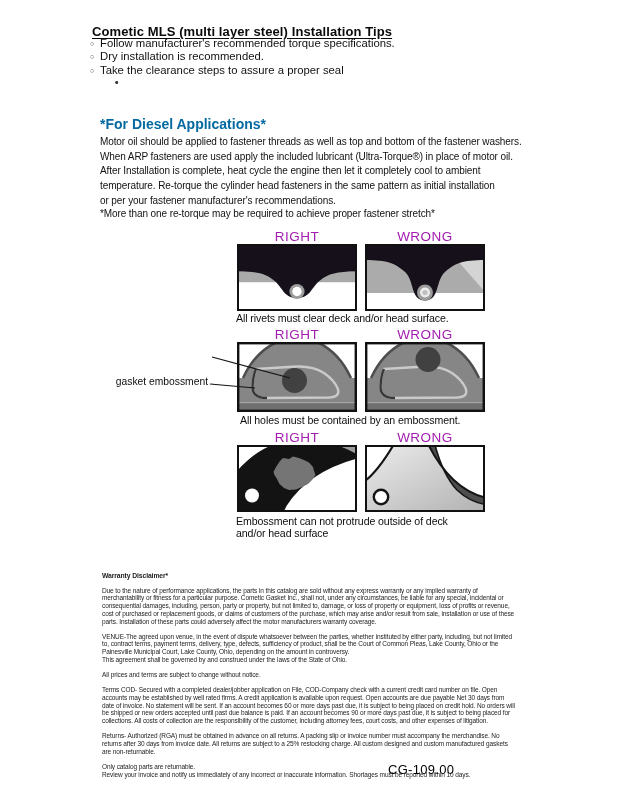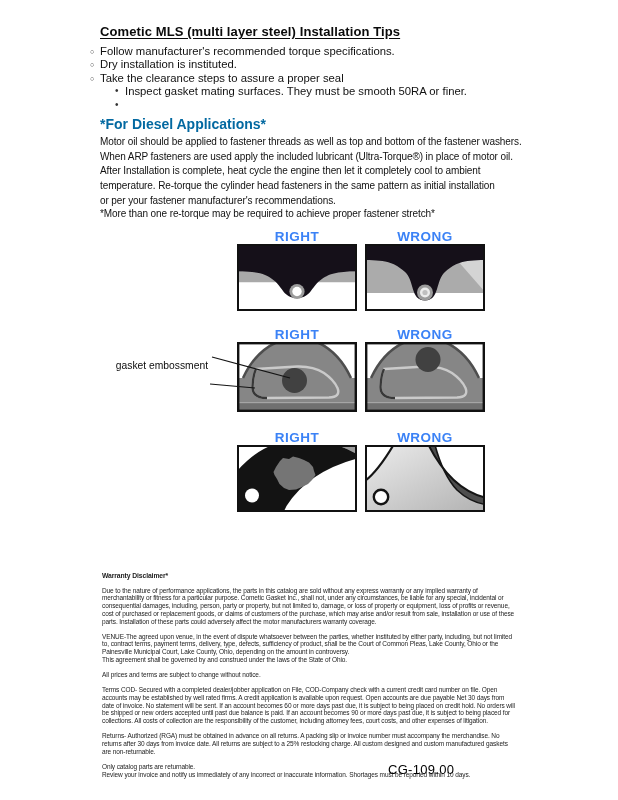--- a/index.html
+++ b/index.html
@@ -3,34 +3,34 @@
 <meta charset="utf-8">
 <style>
   html,body { margin:0; padding:0; background:#ffffff; }
   .page {
     position:relative; width:618px; height:800px; background:#ffffff;
     font-family:"Liberation Sans", sans-serif; color:#000; overflow:hidden;
   }
   .abs { position:absolute; }
 
   .title {
-    left:100px; top:24px; font-size:13px; font-weight:bold;
+    left:92px; top:24px; font-size:13px; font-weight:bold;
     text-decoration:underline; text-underline-offset:2px; letter-spacing:0.1px; color:#0a0a0a;
   }
 
-  .bullets { left:90px; top:45px; font-size:11.3px; line-height:13.4px; white-space:nowrap; color:#111; }
+  .bullets { left:90px; top:37px; font-size:11.3px; line-height:13.4px; white-space:nowrap; color:#111; }
   .b-item { position:relative; padding-left:10px; }
   .b-item .marker { position:absolute; left:0; top:0; font-size:7px; color:#333; }
   .b-sub { margin-left:25px; }
   .b-sub .marker { font-size:10px; top:-1px; }
 
   .heading { font-size:14px; font-weight:bold; color:#0369a1; }
   .body-text { font-size:10px; line-height:15px; white-space:pre-line; letter-spacing:-0.1px; color:#111; width:515px; }
 
-  .dlabel { width:120px; text-align:center; font-size:13.5px; font-weight:bold; letter-spacing:0.5px; color:#3b82f6; }
+  .dlabel { width:120px; text-align:center; font-size:13.5px; font-weight:normal; letter-spacing:0.5px; color:#a21caf; }
   .dbox svg { display:block; }
   .dcaption { font-size:10.6px; line-height:11.5px; white-space:pre-line; color:#0d0d0d; letter-spacing:-0.1px; }
   .ann { width:118px; text-align:right; font-size:10.3px; line-height:11px; white-space:pre-line; color:#0d0d0d; }
 
   .warranty { left:102px; top:572px; width:414px; font-size:6.5px; line-height:7.7px; color:#1c1c1c; letter-spacing:-0.1px; }
   .warranty .w-head { font-size:6.8px; font-weight:bold; margin:0 0 7px 0; }
   .warranty p { margin:0 0 7.5px 0; white-space:pre-line; }
 
   .footer-code { left:388px; top:762px; font-size:13px; color:#000000; letter-spacing:0.3px; }
 </style>
@@ -41,29 +41,28 @@
 
   <div class="abs title">Cometic MLS (multi layer steel) Installation Tips</div>
 
   <div class="abs bullets">
     <div class="b-item">
       <span class="marker">○</span>
       <span>Follow manufacturer's recommended torque specifications.</span>
     </div>
     <div class="b-item">
       <span class="marker">○</span>
-      <span>Dry installation is instituted.</span>
+      <span>Dry installation is recommended.</span>
     </div>
     <div class="b-item">
       <span class="marker">○</span>
       <span>Take the clearance steps to assure a proper seal</span>
     </div>
     <div class="b-item b-sub">
       <span class="marker">•</span>
-      <span>Inspect gasket mating surfaces.  They must be smooth 50RA or finer.</span>
     </div>
     <div class="b-item b-sub">
       <span class="marker">•</span>
     </div>
   </div>
 
   <div class="abs heading" style="left:100px; top:116px;">*For Diesel Applications*</div>
   <div class="abs body-text" style="left:100px; top:134px;">Motor oil should be applied to fastener threads as well as top and bottom of the fastener washers.
 When ARP fasteners are used apply the included lubricant (Ultra-Torque®) in place of motor oil.</div>
   <div class="abs body-text" style="left:100px; top:163px;">After Installation is complete, heat cycle the engine then let it completely cool to ambient
@@ -91,25 +90,26 @@
       <rect x="0" y="16" width="120" height="33" fill="#ababab"></rect>
       <polygon points="92,16 120,16 120,48" fill="#d4d4d4"></polygon>
       <rect x="0" y="49" width="120" height="18" fill="#ffffff"></rect>
       <path d="M0,0 H120 V16 C97,16 90,19.5 80.5,27.5 C70,36.5 75,56.5 60,56.5 C45,56.5 50,36.5 39.5,27.5 C30,19.5 23,16 0,16 Z" fill="#151019"></path>
       <circle cx="60" cy="48.5" r="8" fill="#9c9c9c"></circle>
       <circle cx="60" cy="48.5" r="5" fill="#ececec"></circle>
       <circle cx="60" cy="48.5" r="2.6" fill="#bfbfbf"></circle>
       <rect x="1" y="1" width="118" height="65" fill="none" stroke="#111111" stroke-width="2"></rect>
     </svg>
   </div>
+  <div class="abs dcaption" style="left:236px; top:313px;">All rivets must clear deck and/or head surface.</div>
 
   <div class="abs dlabel" style="left:237px; top:327px;">RIGHT</div>
   <div class="abs dlabel" style="left:365px; top:327px;">WRONG</div>
 
-  <div class="abs ann" style="left:90px; top:360px;">gasket embossment</div>
+  <div class="abs ann" style="left:90px; top:376px;">gasket embossment</div>
 
   <div class="abs dbox" style="left:237px; top:342px;">
     <svg width="120" height="70" viewBox="0 0 120 70">
       <rect x="0" y="0" width="120" height="70" fill="#868686"></rect>
       <path d="M0,0 L40,0 Q18,10 6,36 L0,36 Z" fill="#ffffff"></path>
       <path d="M40,0 Q18,10 6,36" fill="none" stroke="#4e4e4e" stroke-width="2.5"></path>
       <path d="M120,0 L80,0 Q102,10 114,36 L120,36 Z" fill="#ffffff"></path>
       <path d="M80,0 Q102,10 114,36" fill="none" stroke="#4e4e4e" stroke-width="2.5"></path>
       <rect x="0" y="61" width="120" height="9" fill="#707070"></rect>
       <rect x="0" y="60" width="120" height="1.2" fill="#a5a5a5"></rect>
@@ -133,20 +133,21 @@
       <circle cx="63" cy="17.5" r="12.5" fill="#414141"></circle>
       <rect x="1.2" y="1.2" width="117.6" height="67.6" fill="none" stroke="#111111" stroke-width="2.4"></rect>
     </svg>
   </div>
 
   <svg class="abs" style="left:130px; top:330px;" width="170" height="70" viewBox="0 0 170 70">
     <line x1="82" y1="27" x2="160" y2="48" stroke="#141414" stroke-width="1.1"></line>
     <line x1="80" y1="54" x2="125" y2="58" stroke="#141414" stroke-width="1.1"></line>
   </svg>
 
+  <div class="abs dcaption" style="left:240px; top:415px;">All holes must be contained by an embossment.</div>
 
   <div class="abs dlabel" style="left:237px; top:430px;">RIGHT</div>
   <div class="abs dlabel" style="left:365px; top:430px;">WRONG</div>
 
   <div class="abs dbox" style="left:237px; top:445px;">
     <svg width="120" height="67" viewBox="0 0 120 67">
       <rect x="0" y="0" width="120" height="67" fill="#ffffff"></rect>
       <path d="M100,0 L120,0 L120,9 Q110,3.5 100,0 Z" fill="#9b9b9b"></path>
       <path d="M0,66 L0,26 Q18,6 36,0 L100,0 Q110,3.5 120,9 L120,13.5 Q71,27 49.5,61 Q48,64 47.2,66 Z" fill="#131313"></path>
       <polygon points="39,22 43,16 46,13 52,14 56,11.5 62,13 67,15 72,17.5 76,22 77,26 78.5,30 75,35 71,39 65,42 59,44.5 52,45 47,43 42.5,39 40,34 37.5,30 36.5,27" fill="#757575"></polygon>
@@ -165,20 +166,22 @@
       <rect x="0" y="0" width="120" height="67" fill="#ffffff"></rect>
       <path d="M28.5,0 Q13,26 0,36 L0,66 L120,66 L120,52.5 Q84,43 63.5,0 Z" fill="url(#g3)"></path>
       <path d="M63.5,0 L70,0 Q78,30 92,45 Q104,56.5 120,59.5 L120,52.5 Q86,44 63.5,0 Z" fill="#4e4e4e"></path>
       <path d="M63.5,0 Q86,44 120,52.5" fill="none" stroke="#151515" stroke-width="2"></path>
       <path d="M70,0 Q78,30 92,45 Q104,56.5 120,59.5" fill="none" stroke="#151515" stroke-width="1.6"></path>
       <path d="M28.5,0 Q13,26 0,36" fill="none" stroke="#151515" stroke-width="2.2"></path>
       <circle cx="16" cy="52" r="7.2" fill="#ffffff" stroke="#141414" stroke-width="2.4"></circle>
       <rect x="1" y="1" width="118" height="65" fill="none" stroke="#111111" stroke-width="2"></rect>
     </svg>
   </div>
+  <div class="abs dcaption" style="left:236px; top:516px;">Embossment can not protrude outside of deck
+and/or head surface</div>
 
   <div class="abs warranty">
     <div class="w-head">Warranty Disclaimer*</div>
     <p>Due to the nature of performance applications, the parts in this catalog are sold without any express warranty or any implied warranty of merchantability or fitness for a particular purpose.  Cometic Gasket Inc., shall not, under any circumstances, be liable for any special, incidental or consequential damages, including, person, party or property, but not limited to, damage, or loss of property or equipment, loss of profits or revenue, cost of purchased or replacement goods, or claims of customers of the purchase, which may arise and/or result from sale, installation or use of these parts.  Installation of these parts could adversely affect the motor manufacturers warranty coverage.</p>
     <p>VENUE-The agreed upon venue, in the event of dispute whatsoever between the parties, whether instituted by either party, including, but not limited to, contract terms, payment terms, delivery, type, defects, sufficiency of product, shall be the Court of Common Pleas, Lake County, Ohio or the Painesville Municipal Court, Lake County, Ohio, depending on the amount in controversy.
 This agreement shall be governed by and construed under the laws of the State of Ohio.</p>
     <p>All prices and terms are subject to change without notice.</p>
     <p>Terms COD- Secured with a completed dealer/jobber application on File, COD-Company check with a current credit card number on file.  Open accounts may be established by well rated firms.  A credit application is available upon request.  Open accounts are due payable Net 30 days from date of invoice.  No statement will be sent.  If an account becomes 60 or more days past due, it is subject to being placed on credit hold.  No orders will be shipped or new orders accepted until past due balance is paid.  If an account becomes 90 or more days past due, it is subject to being placed for collections.  All costs of collection are the responsibility of the customer, including attorney fees, court costs, and other expenses of litigation.</p>
     <p>Returns- Authorized (RGA) must be obtained in advance on all returns.  A packing slip or invoice number must accompany the merchandise.  No returns after 30 days from invoice date.  All returns are subject to a 25% restocking charge.  All custom designed and custom manufactured gaskets are non-returnable.</p>
     <p>Only catalog parts are returnable.

